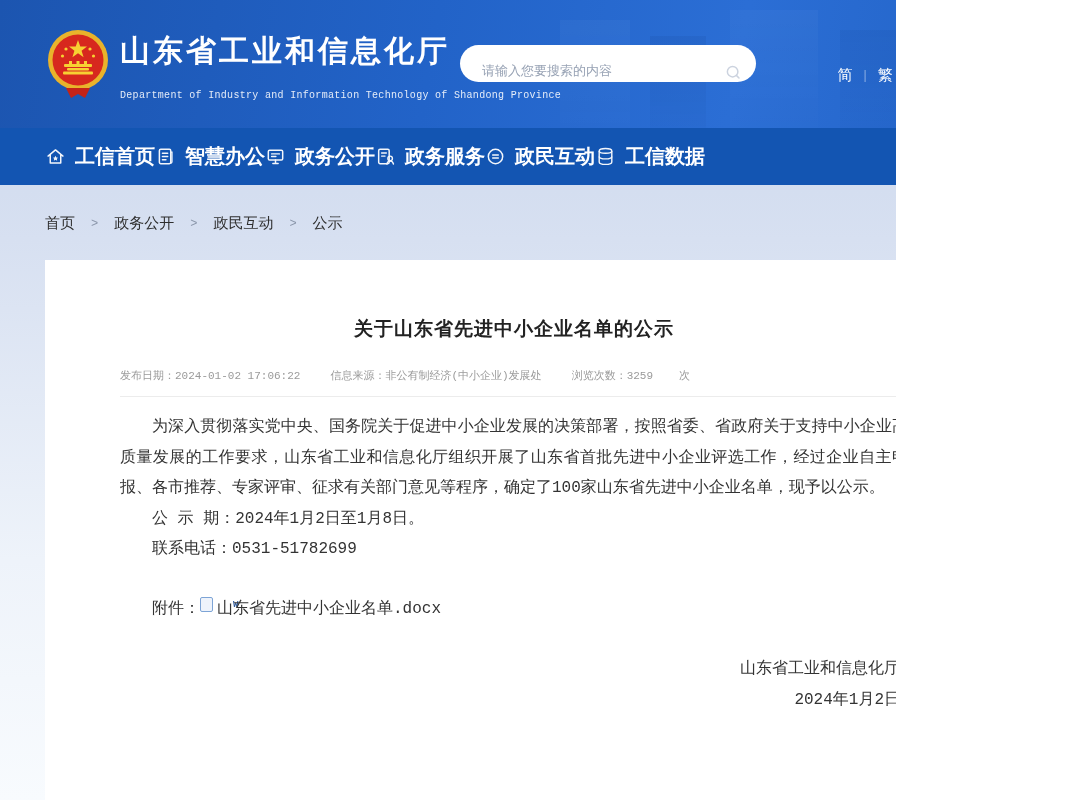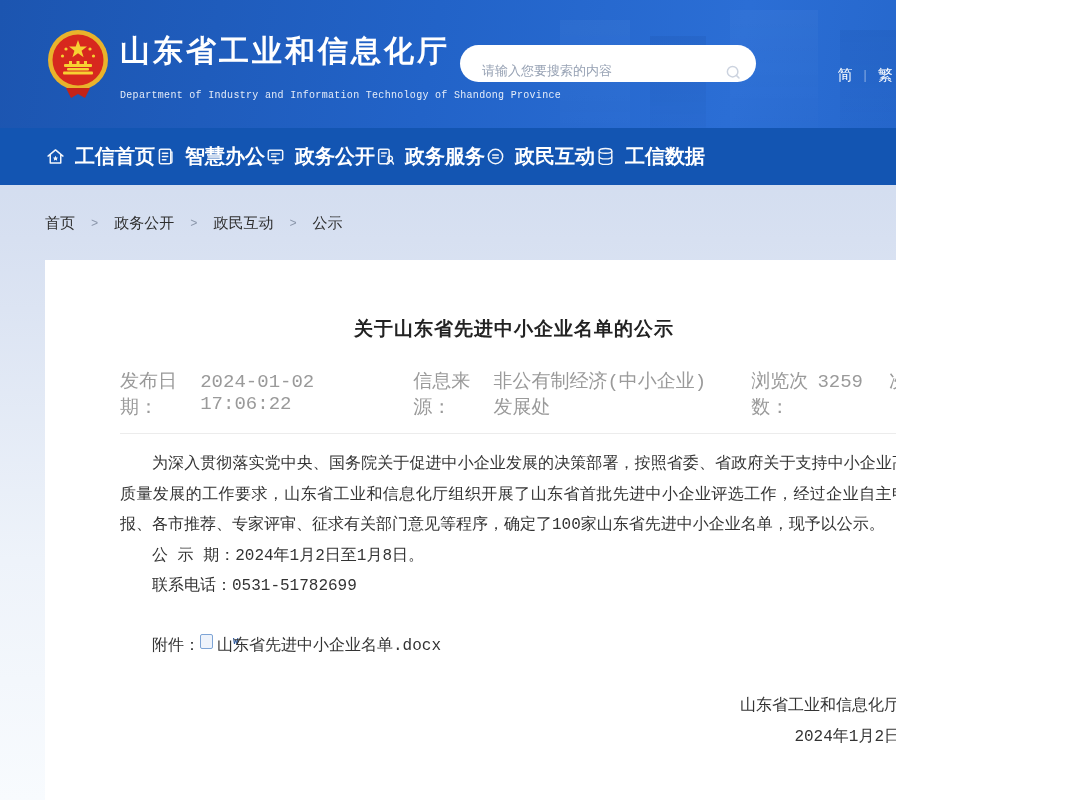--- a/index.html
+++ b/index.html
@@ -47,21 +47,21 @@
   .crumbs { position:absolute; left:45px; top:214px; display:flex; align-items:center; gap:16px;
     font-size:15px; color:#2e2e2e; }
   .crumbs .sep { color:#8b97ab; font-size:12px; }
   .crumbs .crumb { cursor:pointer; }
 
   
   .card { position:absolute; left:45px; top:260px; width:1012px; height:540px; background:#fff; }
   .article { position:relative; margin-left:75px; width:788px; }
   .a-title { padding-top:56px; text-align:center; font-size:19px; font-weight:bold; color:#222;
     letter-spacing:1px; }
-  .meta { margin-top:26px; display:flex; align-items:baseline; font-size:19px; color:#9a9a9a; }
+  .meta { margin-top:26px; display:flex; align-items:baseline; font-size:11px; color:#9a9a9a; }
   .meta .grp { display:flex; align-items:baseline; }
   .meta .grp + .grp { margin-left:30px; }
   .meta .views { margin-left:auto; }
   .meta .unit { margin-left:26px; }
   .meta-divider { margin-top:13px; border-top:1px solid #ececec; }
   .body-text { margin-top:15px; font-size:16px; line-height:30.5px; color:#333; text-align:justify; }
   .body-text p { text-indent:2em; }
   .info-line { font-size:16px; line-height:30.5px; color:#333; text-indent:2em; }
   .attach { margin-top:29px; font-size:16px; line-height:30px; color:#333; text-indent:2em; }
   .word-ico { display:inline-block; width:13px; height:15px; background:#eef3fb; border:1px solid #7da4d6;

